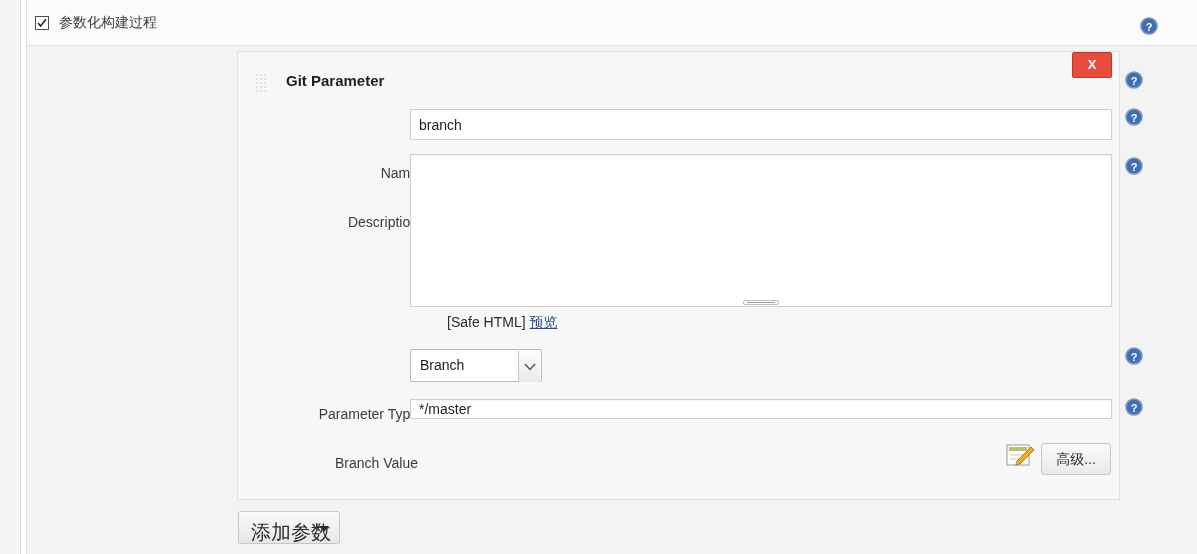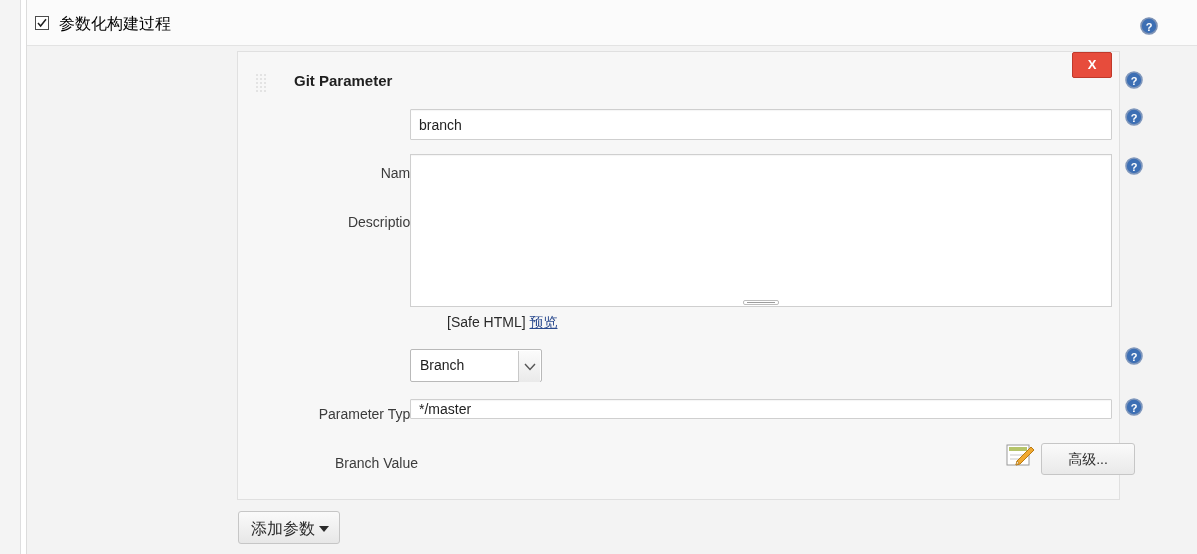--- a/index.html
+++ b/index.html
@@ -54,22 +54,22 @@
     left: 8px; top: 16px;
     width: 14px; height: 14px;
     border: 1px solid #4c4c4c;
     background: #ffffff;
     box-sizing: border-box;
   }
   .chk svg { position: absolute; left: 1px; top: 1px; }
   .section-title {
     position: absolute;
     left: 32px; top: 14px;
-    font-size: 16px;
-    color: #000000;
+    font-size: 14px;
+    color: #404040;
     white-space: nowrap;
   }
   .header-help {
     position: absolute;
     right: 38px; top: 16px;
   }
 
   
   .canvas {
     position: absolute;
@@ -89,21 +89,21 @@
   }
 
   .drag-grip {
     position: absolute;
     left: 17px; top: 21px;
     width: 12px; height: 20px;
     opacity: 0.75;
   }
   .panel-title {
     position: absolute;
-    left: 56px; top: 20px;
+    left: 48px; top: 20px;
     font-size: 15px;
     font-weight: bold;
     color: #1f1f1f;
   }
 
   .delete-btn {
     position: absolute;
     left: 834px; top: 0px;
     width: 40px; height: 26px;
     background: #e74c3c;
@@ -230,21 +230,21 @@
   
   .edit-icon {
     position: absolute;
     left: 768px; top: 390px;
     width: 30px; height: 28px;
     cursor: pointer;
   }
   .advanced-btn {
     position: absolute;
     left: 803px; top: 391px;
-    width: 94px; height: 32px;
+    width: 70px; height: 32px;
     background: linear-gradient(#fafafa, #e9e9e9);
     border: 1px solid #c6c6c6;
     border-radius: 3px;
     box-sizing: border-box;
     font-size: 14px;
     color: #2b2b2b;
     text-align: center;
     line-height: 30px;
     cursor: pointer;
     font-family: "Liberation Sans", "DejaVu Sans", sans-serif;
@@ -260,21 +260,21 @@
 
   
   .add-param-btn {
     position: absolute;
     left: 238px; top: 511px;
     width: 102px; height: 33px;
     background: linear-gradient(#fafafa, #e7e7e7);
     border: 1px solid #c6c6c6;
     border-radius: 3px;
     box-sizing: border-box;
-    font-size: 16px;
+    font-size: 20px;
     color: #2b2b2b;
     cursor: pointer;
     font-family: "Liberation Sans", "DejaVu Sans", sans-serif;
   }
   .add-param-label {
     position: absolute;
     left: 12px; top: 7px;
   }
   .add-param-caret {
     position: absolute;

